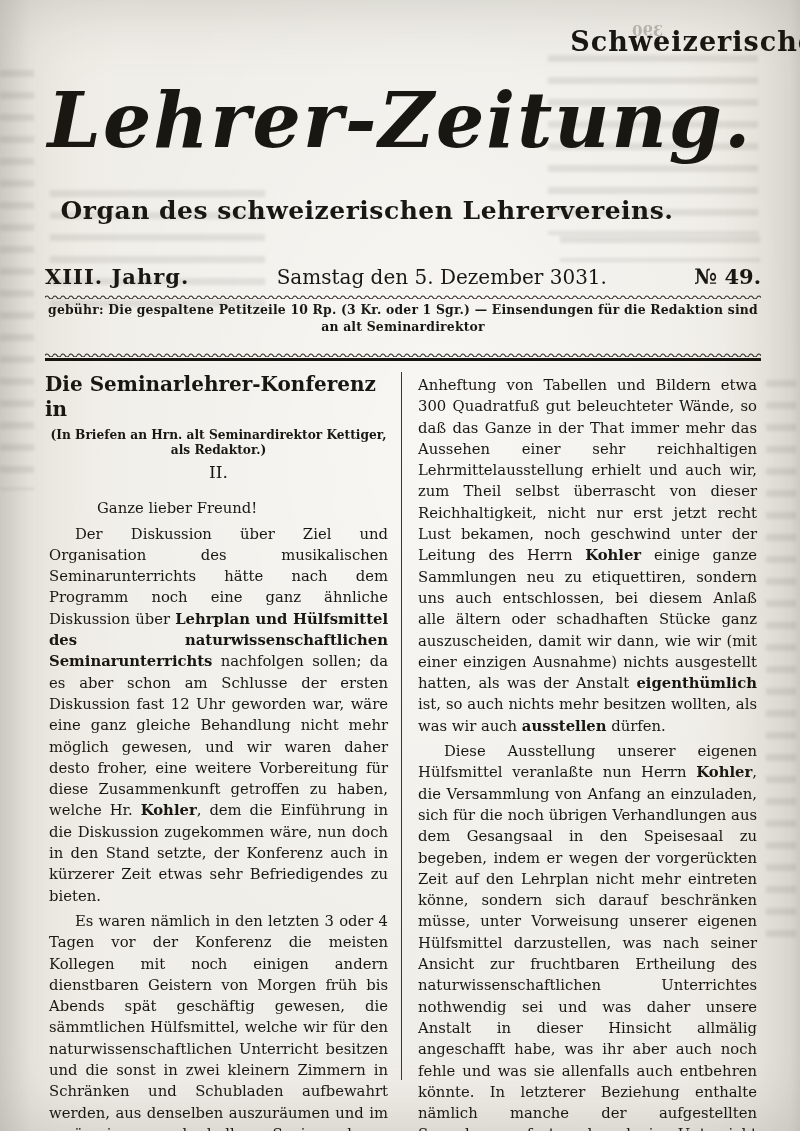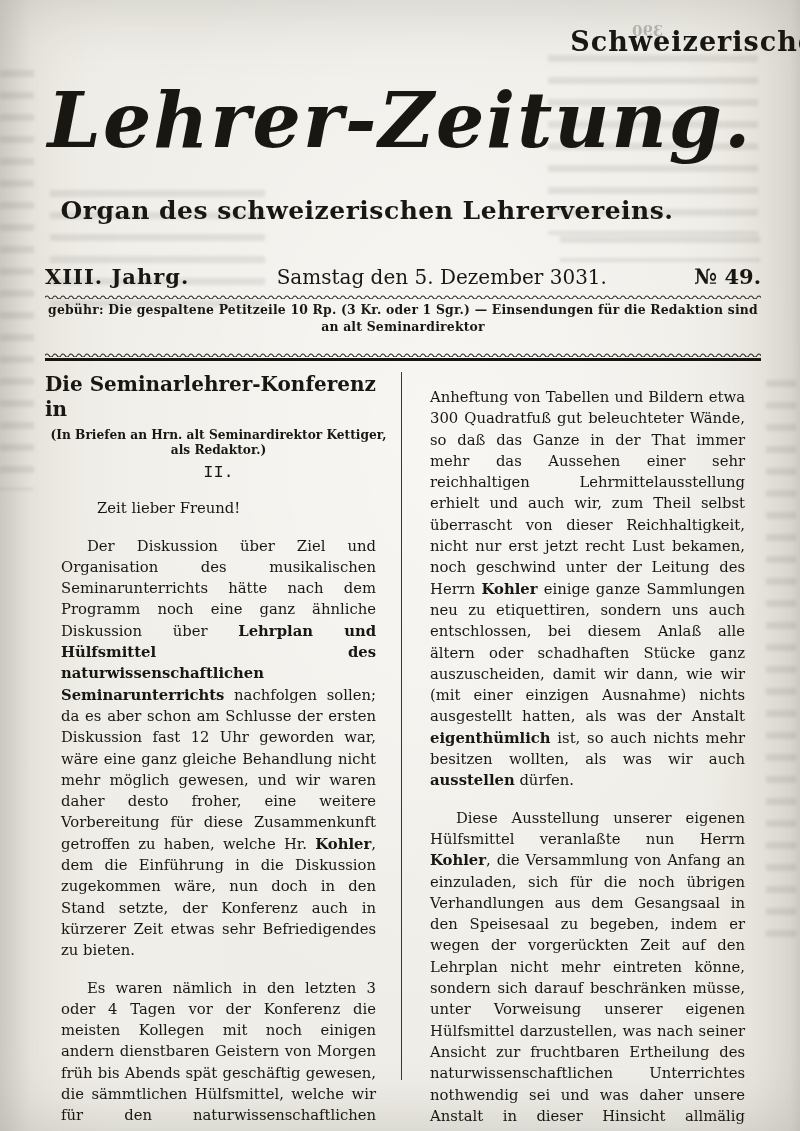--- a/index.html
+++ b/index.html
@@ -75,24 +75,24 @@
   }
   .column{position:absolute;top:370px;font-size:14.8px;line-height:21.3px;text-align:justify;}
   .col-left{left:45px;width:347px;}
   .col-right{left:414px;width:347px;}
 
   .article-title{
     text-align:left;font-size:20px;font-weight:bold;line-height:25px;
     margin:2px 0 6px 0;
   }
   .byline{text-align:center;font-size:12.2px;font-weight:bold;line-height:15px;margin-bottom:4px;}
-  .part-numeral{text-align:center;font-size:17px;margin:2px 0 14px 0;font-family:Liberation Mono, monospace;}
+  .part-numeral{text-align:center;font-size:17px;margin:2px 0 14px 0;}
   .salutation{margin:0 0 4px 52px;text-align:left;}
 
-  p.body-para{margin:16px;padding:0;}
+  p.body-para{margin:4px;padding:0;}
   p.body-para.indent{text-indent:26px;}
   p.body-para .bold{font-weight:bold;}
 </style>
 </head>
 <body>
 
 <div class="page">
 
   <span class="bleed-number">390</span>
   <div class="smudge" style="left:548px;top:55px;width:210px;height:180px;"></div>
@@ -130,21 +130,21 @@
   <div class="thick-rule" style="top:358px;"></div>
 
   <div class="col-divider"></div>
 
   <div class="column col-left">
     <div class="article-title">
       <div>Die Seminarlehrer-Konferenz in</div>
     </div>
     <div class="byline">(In Briefen an Hrn. alt Seminardirektor Kettiger, als Redaktor.)</div>
     <div class="part-numeral">II.</div>
-    <div class="salutation">Zeit lieber Freund!</div>
+    <div class="salutation">Ganze lieber Freund!</div>
     <div>
         <p class="body-para indent"><span>Der Diskussion über Ziel und Organisation des musikalischen Seminarunterrichts hätte nach dem Programm noch eine ganz ähnliche Diskussion über </span><span class="bold">Lehrplan und Hülfsmittel des naturwissenschaftlichen Seminarunterrichts</span><span> nachfolgen sollen; da es aber schon am Schlusse der ersten Diskussion fast 12 Uhr geworden war, wäre eine ganz gleiche Behandlung nicht mehr möglich gewesen, und wir waren daher desto froher, eine weitere Vorbereitung für diese Zusammenkunft getroffen zu haben, welche Hr. </span><span class="bold">Kohler</span><span>, dem die Einführung in die Diskussion zugekommen wäre, nun doch in den Stand setzte, der Konferenz auch in kürzerer Zeit etwas sehr Befriedigendes zu bieten.</span></p>
         <p class="body-para indent"><span>Es waren nämlich in den letzten 3 oder 4 Tagen vor der Konferenz die meisten Kollegen mit noch einigen andern dienstbaren Geistern von Morgen früh bis Abends spät geschäftig gewesen, die sämmtlichen Hülfsmittel, welche wir für den naturwissenschaftlichen Unterricht besitzen und die sonst in zwei kleinern Zimmern in Schränken und Schubladen aufbewahrt werden, aus denselben auszuräumen und im geräumigen und hellen Speisesaal so aufzustellen, daß alle einzelnen Gegenstände leicht zugänglich und sichtbar wurden und auch Jedermann sehr leicht eine Uebersicht über das Ganze und seine wesentlichsten Theile bekommen konnte. Wir hatten auch zur Ausstellung der verschiedenen Gegenstände etwa 340 Quadratfuß verschiedenartiger weiß überzogener Tische und zur</span></p>
       </div>
   </div>
 
   <div class="column col-right">
     <div>
         <p class="body-para"><span>Anheftung von Tabellen und Bildern etwa 300 Quadratfuß gut beleuchteter Wände, so daß das Ganze in der That immer mehr das Aussehen einer sehr reichhaltigen Lehrmittelausstellung erhielt und auch wir, zum Theil selbst überrascht von dieser Reichhaltigkeit, nicht nur erst jetzt recht Lust bekamen, noch geschwind unter der Leitung des Herrn </span><span class="bold">Kohler</span><span> einige ganze Sammlungen neu zu etiquettiren, sondern uns auch entschlossen, bei diesem Anlaß alle ältern oder schadhaften Stücke ganz auszuscheiden, damit wir dann, wie wir (mit einer einzigen Ausnahme) nichts ausgestellt hatten, als was der Anstalt </span><span class="bold">eigenthümlich</span><span> ist, so auch nichts mehr besitzen wollten, als was wir auch </span><span class="bold">ausstellen</span><span> dürfen.</span></p>
         <p class="body-para indent"><span>Diese Ausstellung unserer eigenen Hülfsmittel veranlaßte nun Herrn </span><span class="bold">Kohler</span><span>, die Versammlung von Anfang an einzuladen, sich für die noch übrigen Verhandlungen aus dem Gesangsaal in den Speisesaal zu begeben, indem er wegen der vorgerückten Zeit auf den Lehrplan nicht mehr eintreten könne, sondern sich darauf beschränken müsse, unter Vorweisung unserer eigenen Hülfsmittel darzustellen, was nach seiner Ansicht zur fruchtbaren Ertheilung des naturwissenschaftlichen Unterrichtes nothwendig sei und was daher unsere Anstalt in dieser Hinsicht allmälig angeschafft habe, was ihr aber auch noch fehle und was sie allenfalls auch entbehren könnte. In letzterer Beziehung enthalte nämlich manche der aufgestellten Sammlungen fast mehr, als im Unterricht durchgearbeitet werden könne, und jedenfalls mehr, als absolut nothwendig sei; in ersterer Beziehung aber fehle es ihr noch viel mehr als an einzelnen Gegenständen und Apparaten an einem wohleingerichteten Raume, einer Art von chemischem oder physikalischem Laboratorium, wo den</span></p>

